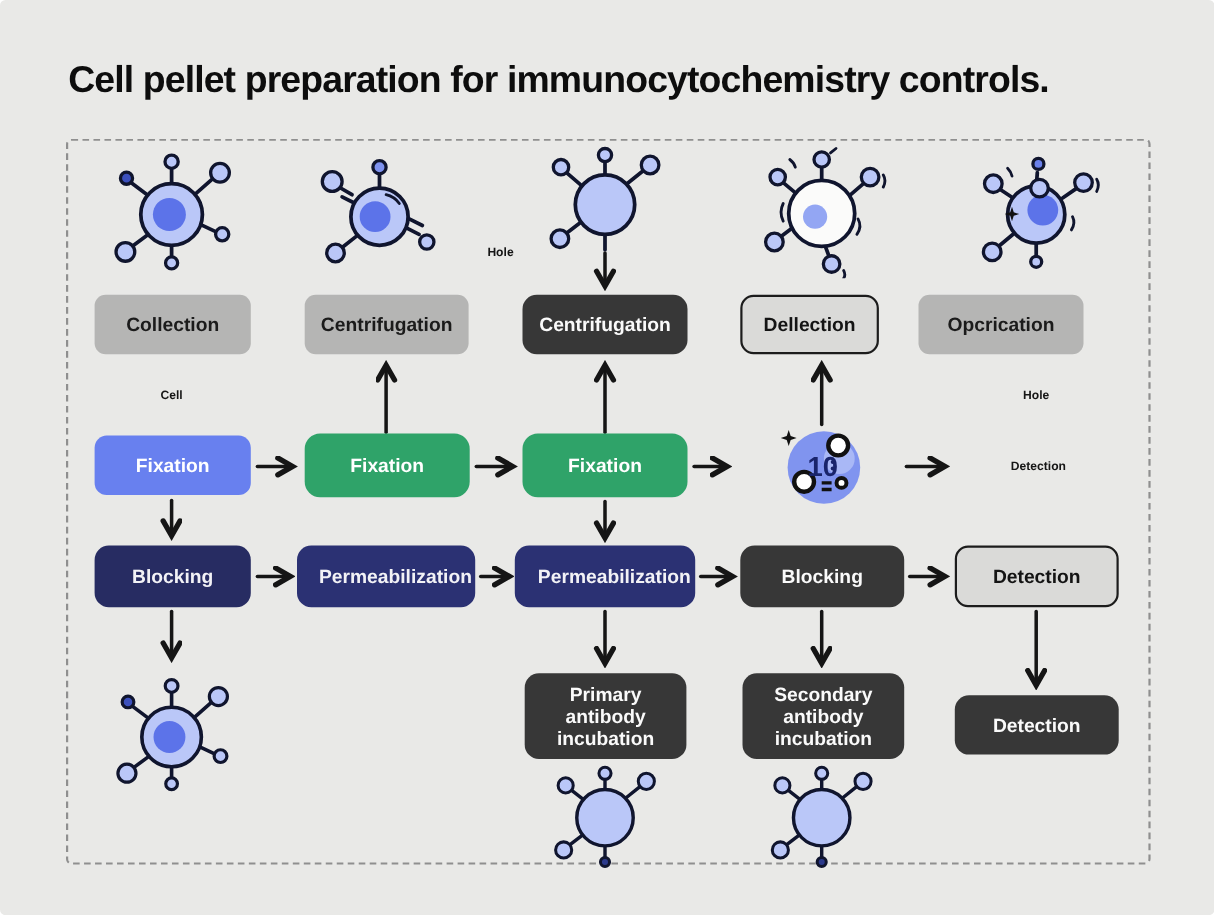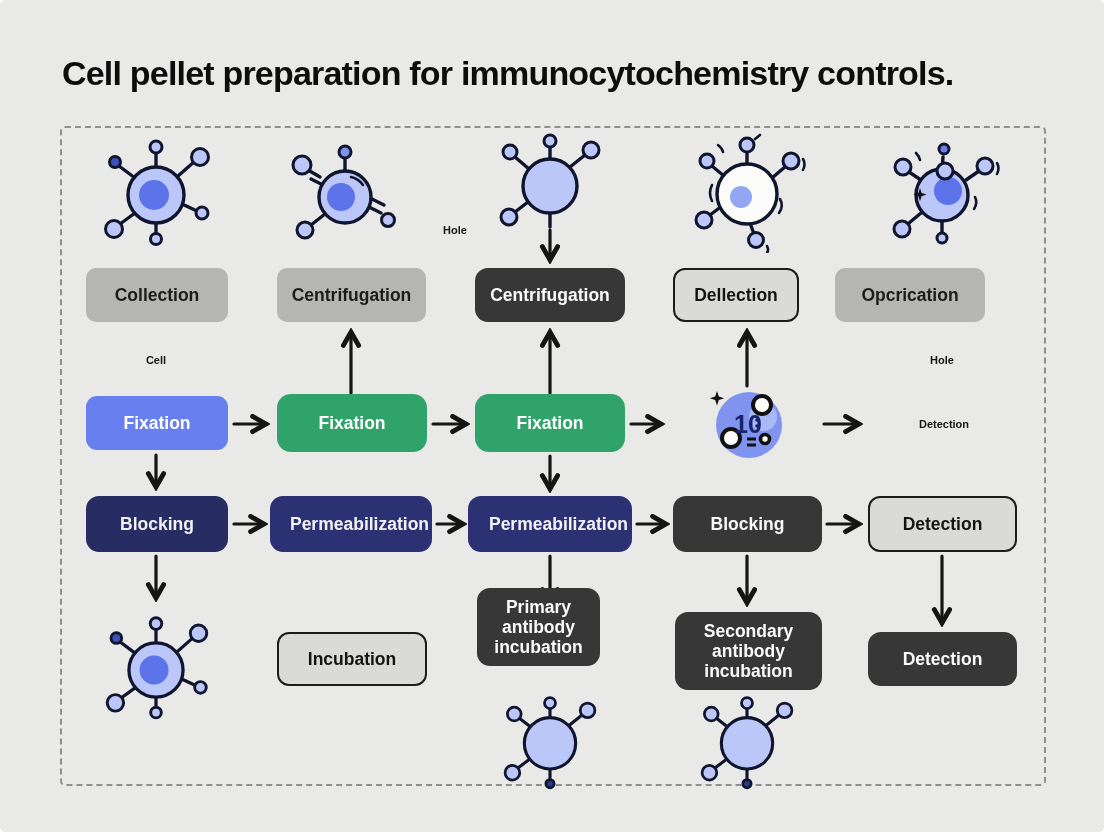--- a/index.html
+++ b/index.html
@@ -207,22 +207,21 @@
 
   <div class="box navy" style="left:86px;top:496px;width:142px;height:56px">Blocking</div>
   <div class="box navy2" style="left:270px;top:496px;width:162px;height:56px">Permeabilization</div>
   <div class="box navy2" style="left:468px;top:496px;width:164px;height:56px">Permeabilization</div>
   <div class="box dark" style="left:673px;top:496px;width:149px;height:56px">Blocking</div>
   <div class="box outline" style="left:868px;top:496px;width:149px;height:56px">Detection</div>
 
   <svg class="icon" style="left:98px;top:612px" width="116" height="116">
       <use href="#cellA"></use>
     </svg>
-  <div class="box outline" style="left:277px;top:632px;width:150px;height:54px">Incubation</div>
-  <div class="box dark" style="left:477px;top:588px;width:123px;height:78px;padding:17px 10px">Primary antibody incubation</div>
+  <div class="box dark" style="left:477px;top:612px;width:147px;height:78px;padding:17px 10px">Primary antibody incubation</div>
   <div class="box dark" style="left:675px;top:612px;width:147px;height:78px;padding:4px 20px">Secondary antibody incubation</div>
   <div class="box dark" style="left:868px;top:632px;width:149px;height:54px">Detection</div>
 
   <svg class="icon" style="left:495px;top:692px" width="110" height="110">
       <use href="#cellG"></use>
     </svg>
   <svg class="icon" style="left:692px;top:692px" width="110" height="110">
       <use href="#cellG"></use>
     </svg>
 

